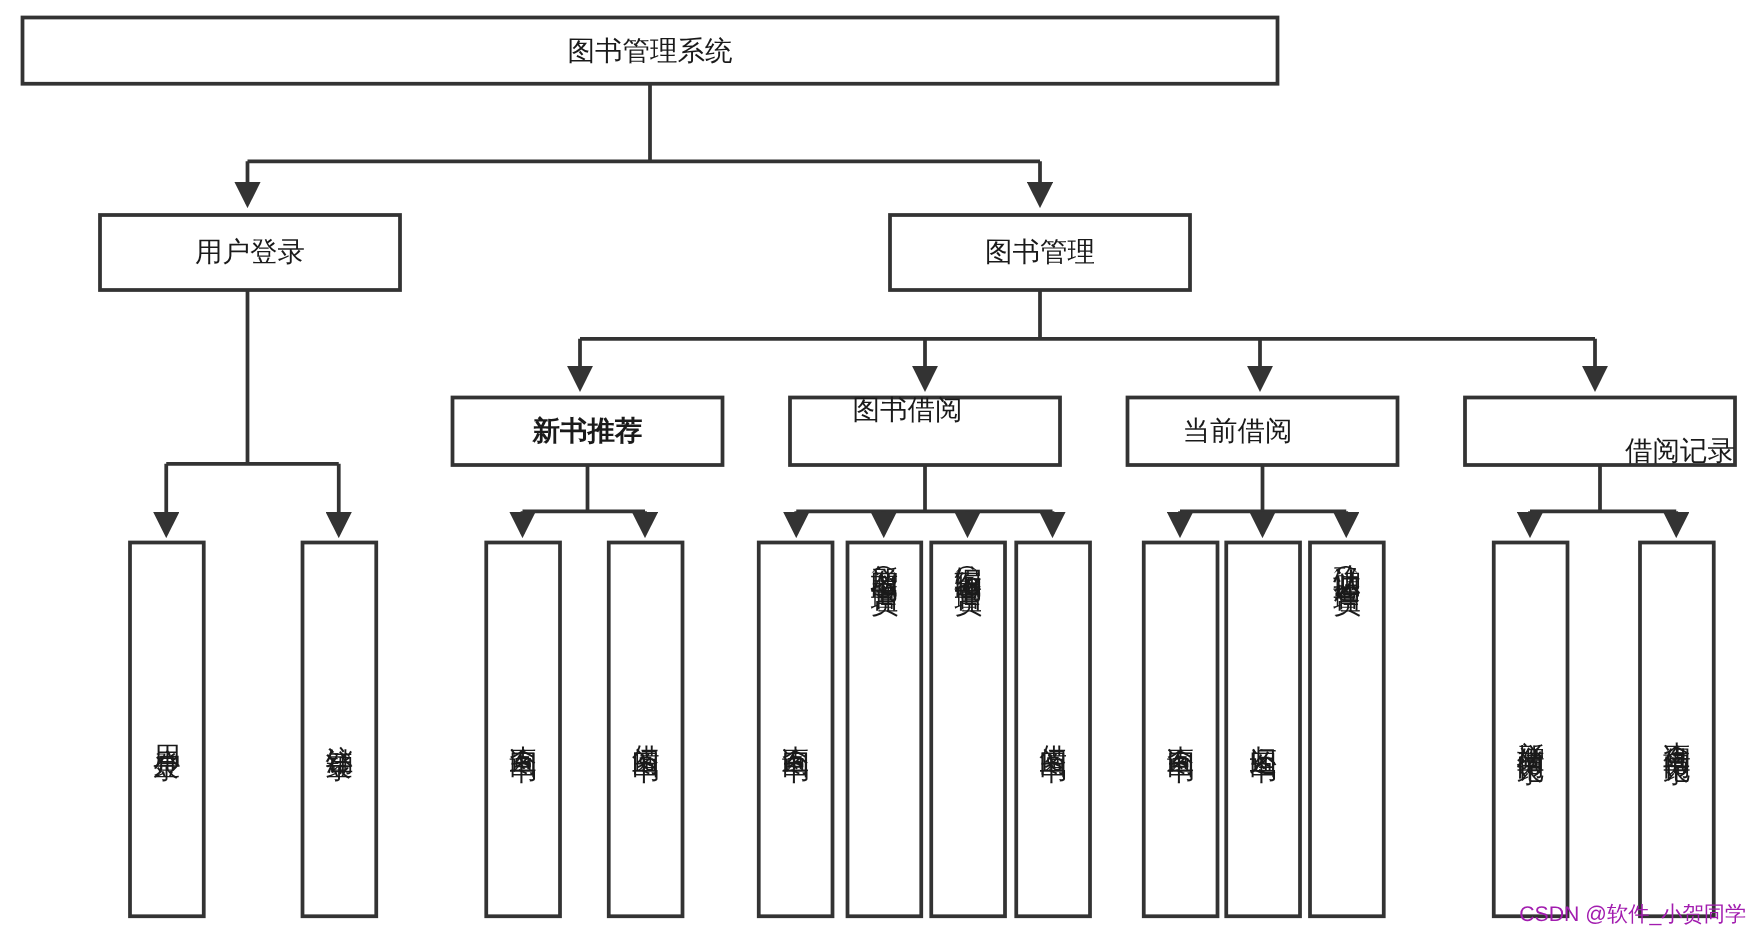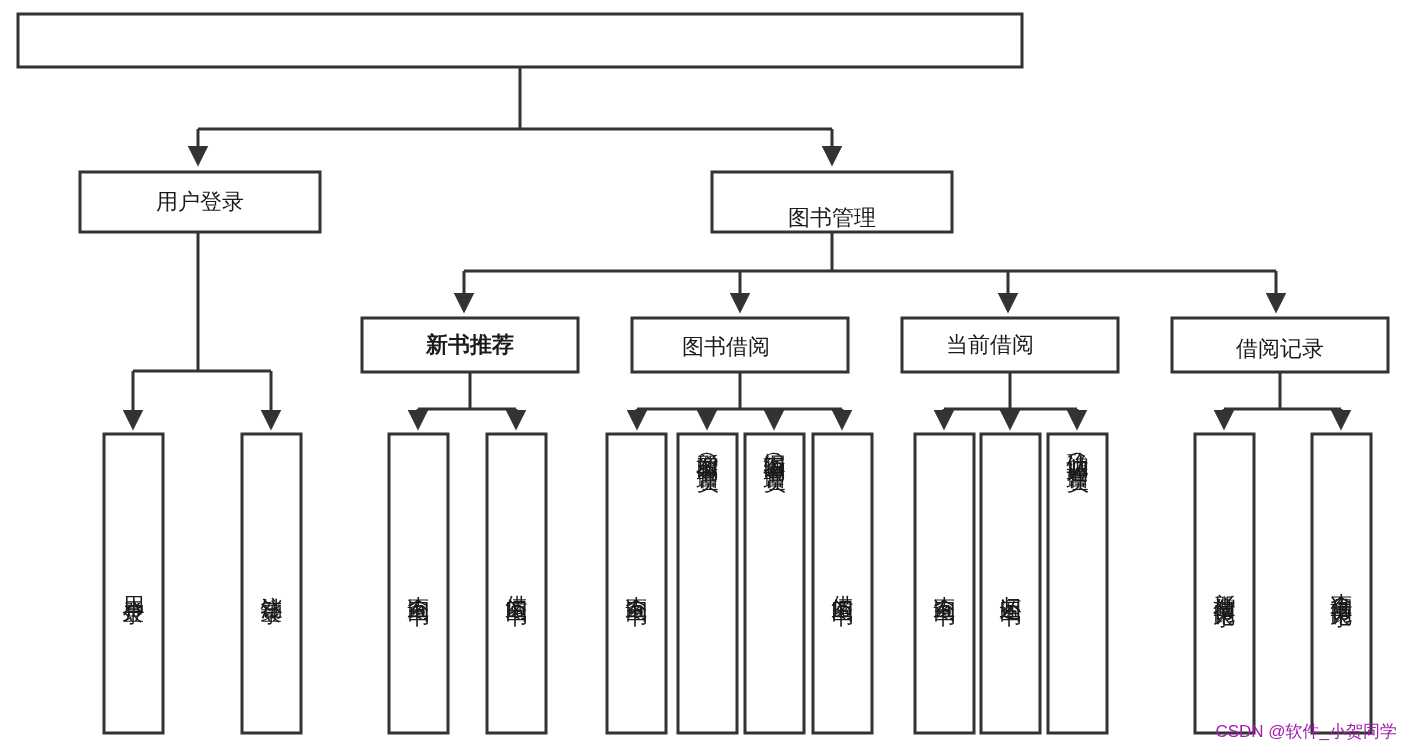--- a/index.html
+++ b/index.html
@@ -166,38 +166,41 @@
     <rect class="node-rect" x="813" y="434" width="59" height="299"></rect>
 
     <rect class="node-rect" x="915" y="434" width="59" height="299"></rect>
     <rect class="node-rect" x="981" y="434" width="59" height="299"></rect>
     <rect class="node-rect" x="1048" y="434" width="59" height="299"></rect>
 
     <rect class="node-rect" x="1195" y="434" width="59" height="299"></rect>
     <rect class="node-rect" x="1312" y="434" width="59" height="299"></rect>
   </svg>
 
+  <div class="hlabel-wrap" style="left:18px; top:14px; width:1004px; height:53px;">
+    <span class="hlabel-text">图书管理系统</span>
+  </div>
 
   <div class="hlabel-wrap" style="left:80px; top:172px; width:240px; height:60px;">
     <span class="hlabel-text">用户登录</span>
   </div>
-  <div class="hlabel-wrap" style="left:712px; top:172px; width:240px; height:60px;margin-top:16px;">
+  <div class="hlabel-wrap" style="left:712px; top:172px; width:240px; height:60px;">
     <span class="hlabel-text">图书管理</span>
   </div>
 
   <div class="hlabel-wrap" style="left:362px; top:318px; width:216px; height:54px;font-weight:bold;">
     <span class="hlabel-text">新书推荐</span>
   </div>
-  <div class="hlabel-wrap" style="left:632px; top:320px; width:188px; height:54px;">
+  <div class="hlabel-wrap" style="left:632px; top:301px; width:188px; height:54px;">
     <span class="hlabel-text">图书借阅</span>
   </div>
   <div class="hlabel-wrap" style="left:902px; top:318px; width:176px; height:54px;">
     <span class="hlabel-text">当前借阅</span>
   </div>
-  <div class="hlabel-wrap" style="left:1172px; top:322px; width:216px; height:54px;">
+  <div class="hlabel-wrap" style="left:1172px; top:334px; width:216px; height:54px;justify-content:flex-end;">
     <span class="hlabel-text">借阅记录</span>
   </div>
 
   <div class="vlabel-wrap" style="left:104px; top:434px; width:59px; height:299px;">
     <span class="vlabel-text">用户登录</span>
   </div>
   <div class="vlabel-wrap" style="left:242px; top:434px; width:59px; height:299px;">
     <span class="vlabel-text">注销登录</span>
   </div>
 

